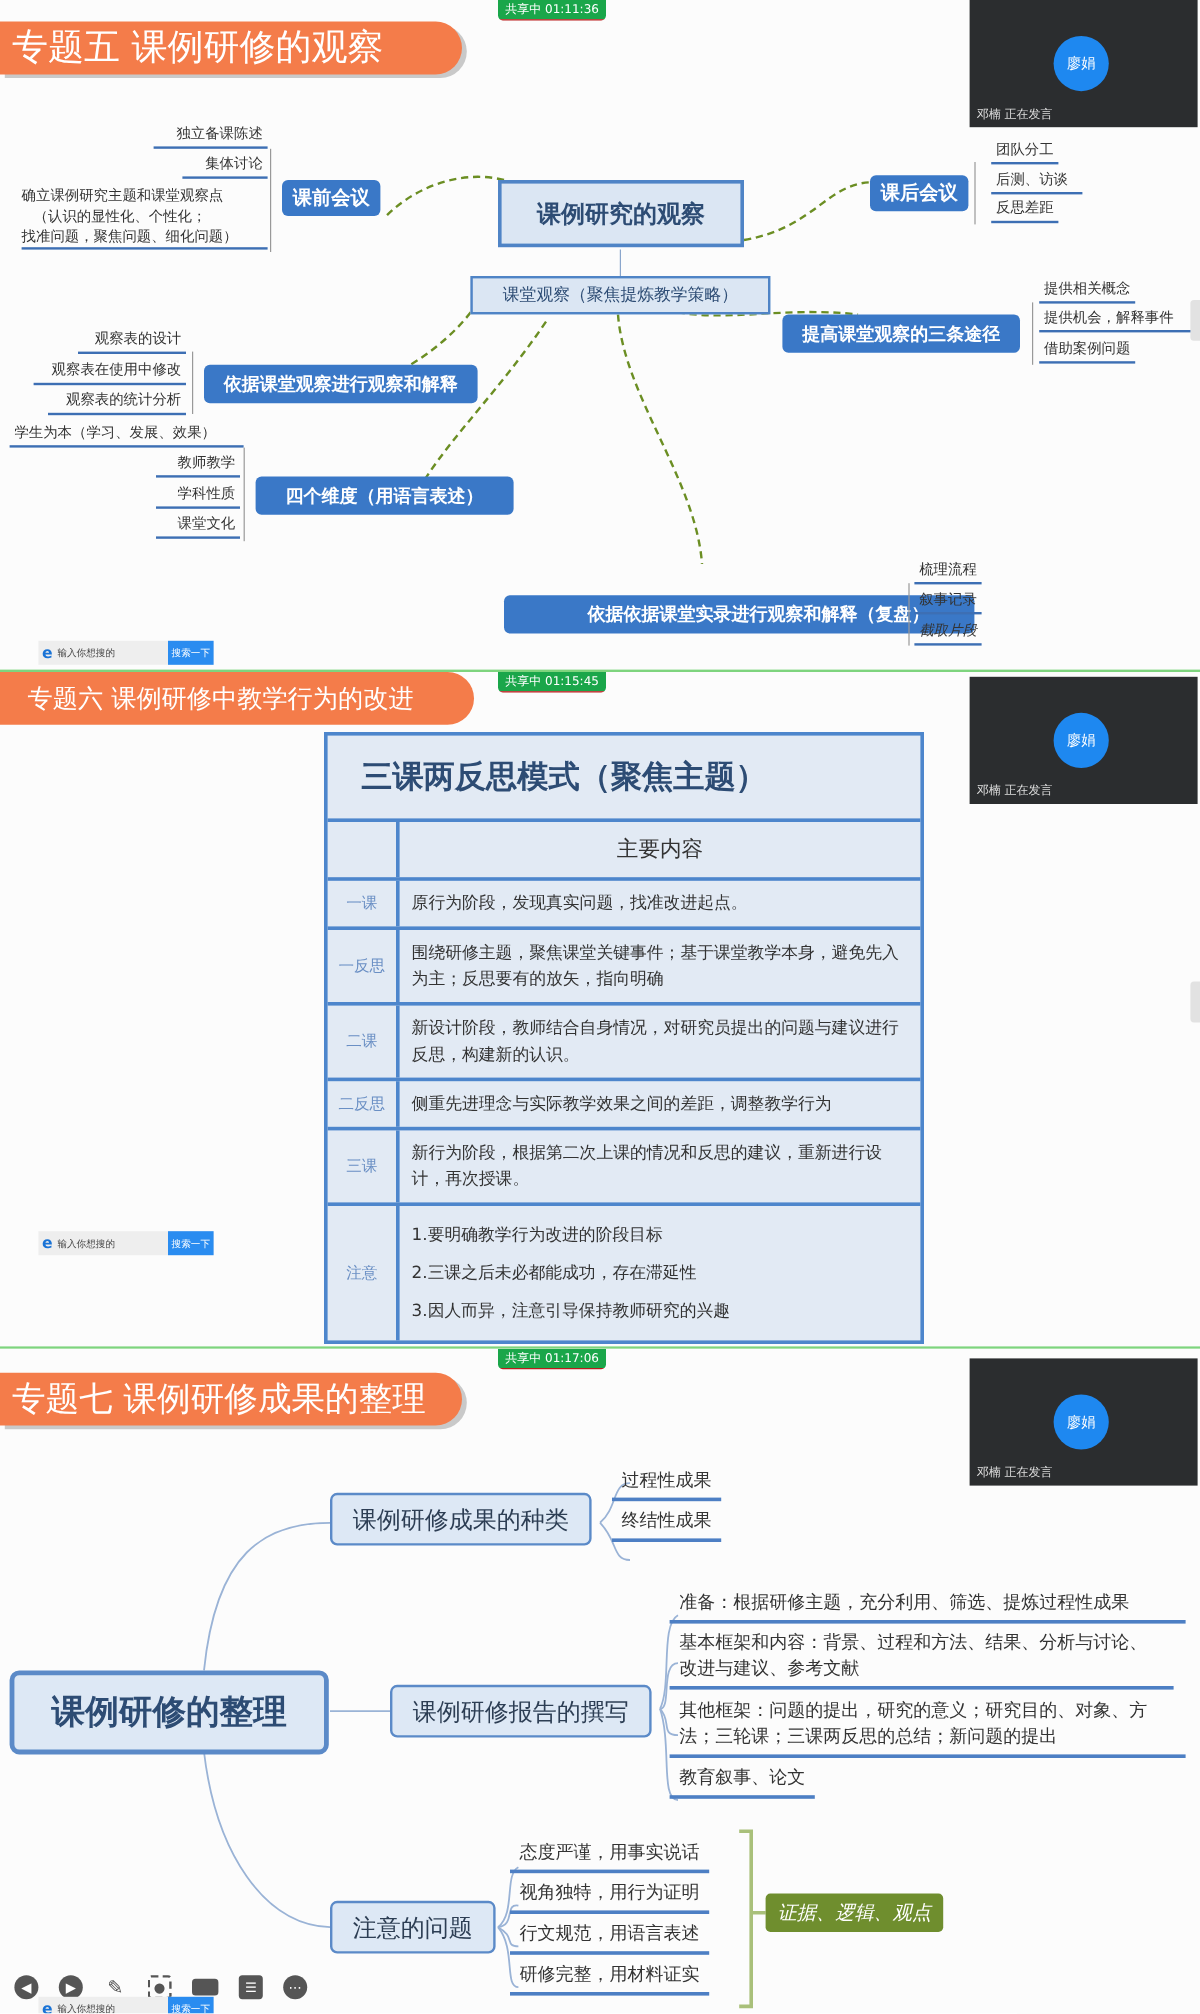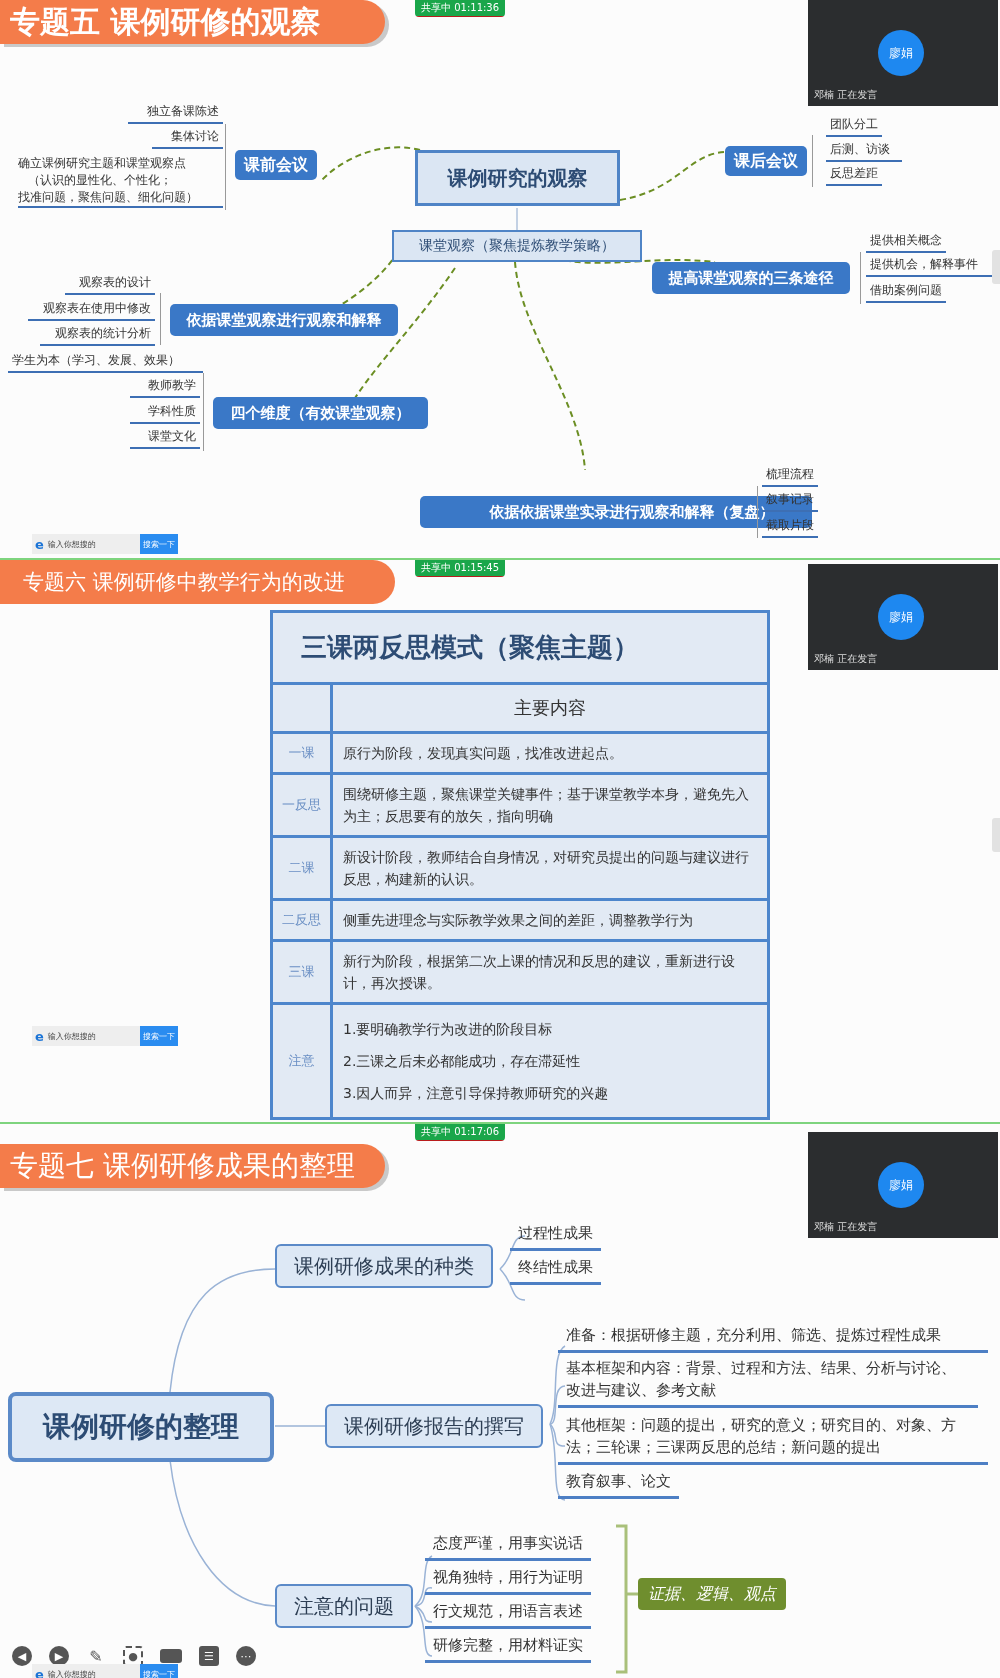--- a/index.html
+++ b/index.html
@@ -38,21 +38,21 @@
   .leaf3 { position: absolute; font-size: 15px; color: #333; border-bottom: 3px solid #4d7fc4; padding: 0 8px 4px 8px; line-height: 22px; }
   .green-tag { position: absolute; background: #6f8e2e; color: #fff; font-style: italic; font-size: 16px; border-radius: 4px; display: flex; align-items: center; justify-content: center; }
   .toolbar { position: absolute; left: 12px; top: 522px; display: flex; gap: 17px; }
   .toolbar .ti { width: 20px; height: 20px; border-radius: 50%; background: #555; color: #fff; font-size: 11px; display: flex; align-items: center; justify-content: center; }
   .side-handle { position: absolute; right: 0; width: 8px; height: 34px; background: #e2e2e2; border-radius: 3px 0 0 3px; }
 </style>
 </head>
 <body>
 
 <div class="panel" id="p1">
-  <div class="topic-banner" style="top:0; height:44px; width:385px; font-size:30px; line-height:44px; padding-left:10px;font-weight:bold;">专题五  课例研修的观察</div>
+  <div class="topic-banner" style="top:18px; height:44px; width:385px; font-size:30px; line-height:44px; padding-left:10px;">专题五  课例研修的观察</div>
   <div class="share-bar" style="top:0;">
     <span class="on">共享中 01:11:36</span>
     <span class="off">结束共享</span>
   </div>
   <div class="video" style="top:0;">
     <div class="av">廖娟</div>
     <div class="spk">邓楠 正在发言</div>
   </div>
 
   <svg class="lines" width="1000" height="558">
@@ -91,32 +91,32 @@
   <div class="leaf" style="left:866px; top:232px;">提供相关概念</div>
   <div class="leaf" style="left:866px; top:256px; width:128px;">提供机会，解释事件</div>
   <div class="leaf" style="left:866px; top:282px;">借助案例问题</div>
 
   <div class="node-blue" style="left:170px; top:304px; width:228px; height:32px; font-size:15px;">依据课堂观察进行观察和解释</div>
   <div class="bracket" style="left:160px; top:293px; height:52px;"></div>
   <div class="leaf leaf-r" style="left:65px; top:274px; width:90px;">观察表的设计</div>
   <div class="leaf leaf-r" style="left:28px; top:300px; width:127px;">观察表在使用中修改</div>
   <div class="leaf leaf-r" style="left:40px; top:325px; width:115px;">观察表的统计分析</div>
 
-  <div class="node-blue" style="left:213px; top:397px; width:215px; height:32px; font-size:15px;">四个维度（有效课堂观察）</div>
+  <div class="node-blue" style="left:213px; top:397px; width:215px; height:32px; font-size:15px;">四个维度（用语言表述）</div>
   <div class="bracket" style="left:203px; top:373px; height:78px;"></div>
   <div class="leaf" style="left:8px; top:352px; width:195px;">学生为本（学习、发展、效果）</div>
   <div class="leaf leaf-r" style="left:130px; top:377px; width:70px;">教师教学</div>
   <div class="leaf leaf-r" style="left:130px; top:403px; width:70px;">学科性质</div>
   <div class="leaf leaf-r" style="left:130px; top:428px; width:70px;">课堂文化</div>
 
   <div class="node-blue" style="left:420px; top:496px; width:392px; height:32px; font-size:15px;padding-left:32px;">依据依据课堂实录进行观察和解释（复盘）</div>
   <div class="bracket" style="left:757px; top:486px; height:52px;"></div>
   <div class="leaf" style="left:762px; top:466px;">梳理流程</div>
   <div class="leaf" style="left:762px; top:491px;">叙事记录</div>
-  <div class="leaf" style="left:762px; top:517px;">截取片段</div>
+  <div class="leaf" style="left:762px; top:517px;font-style:italic;">截取片段</div>
 
   <div class="searchbox" style="top:534px;">
     <span class="e">e</span>
     <span class="ph">输入你想搜的</span>
     <span class="btn">搜索一下</span>
   </div>
   <div class="side-handle" style="top:250px;"></div>
 </div>
 
 <div class="sep" style="top:558px;"></div>

